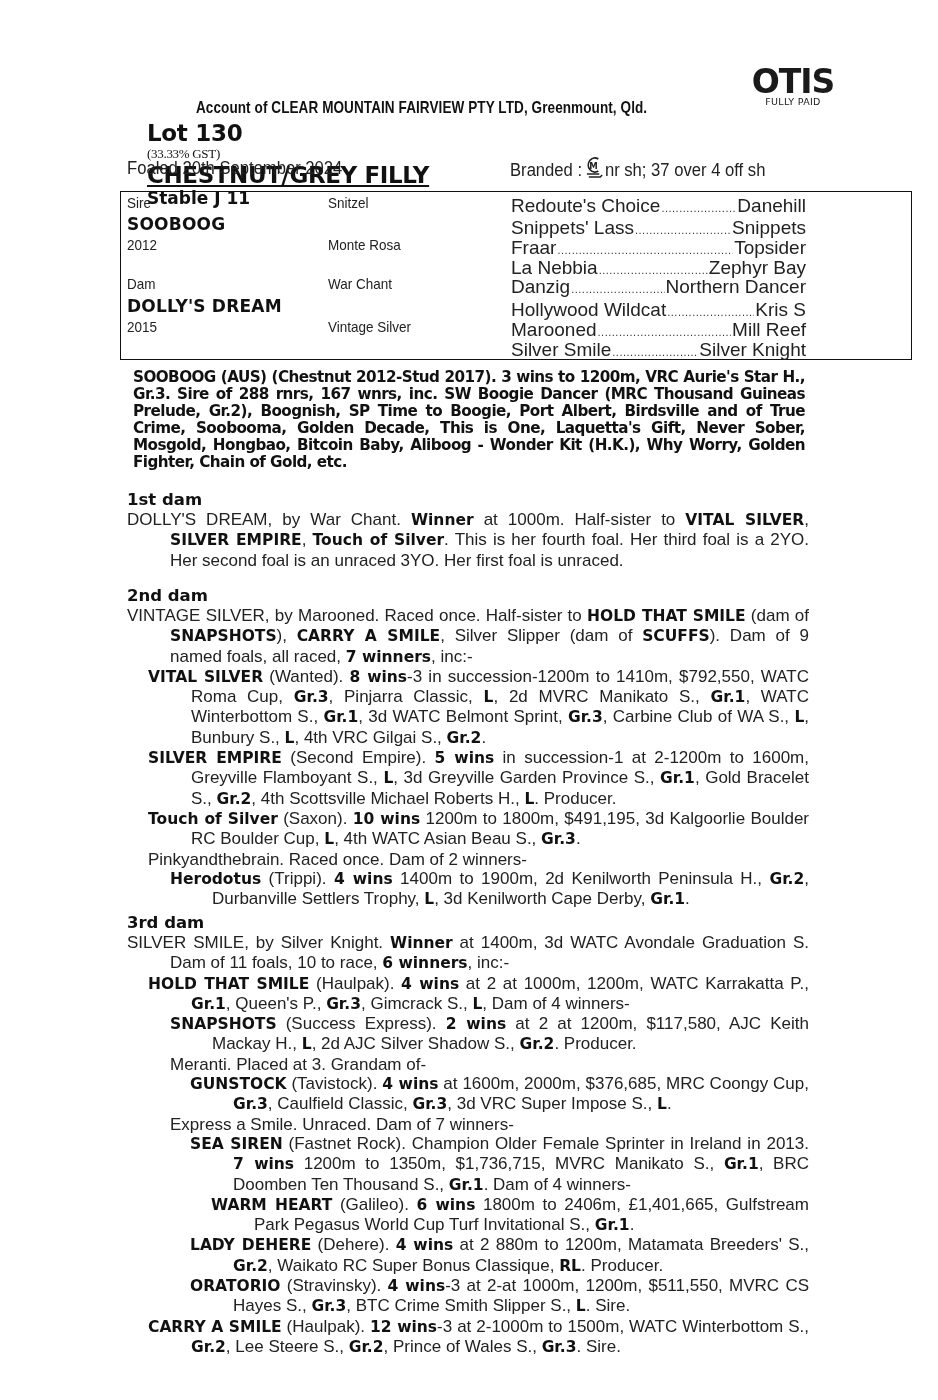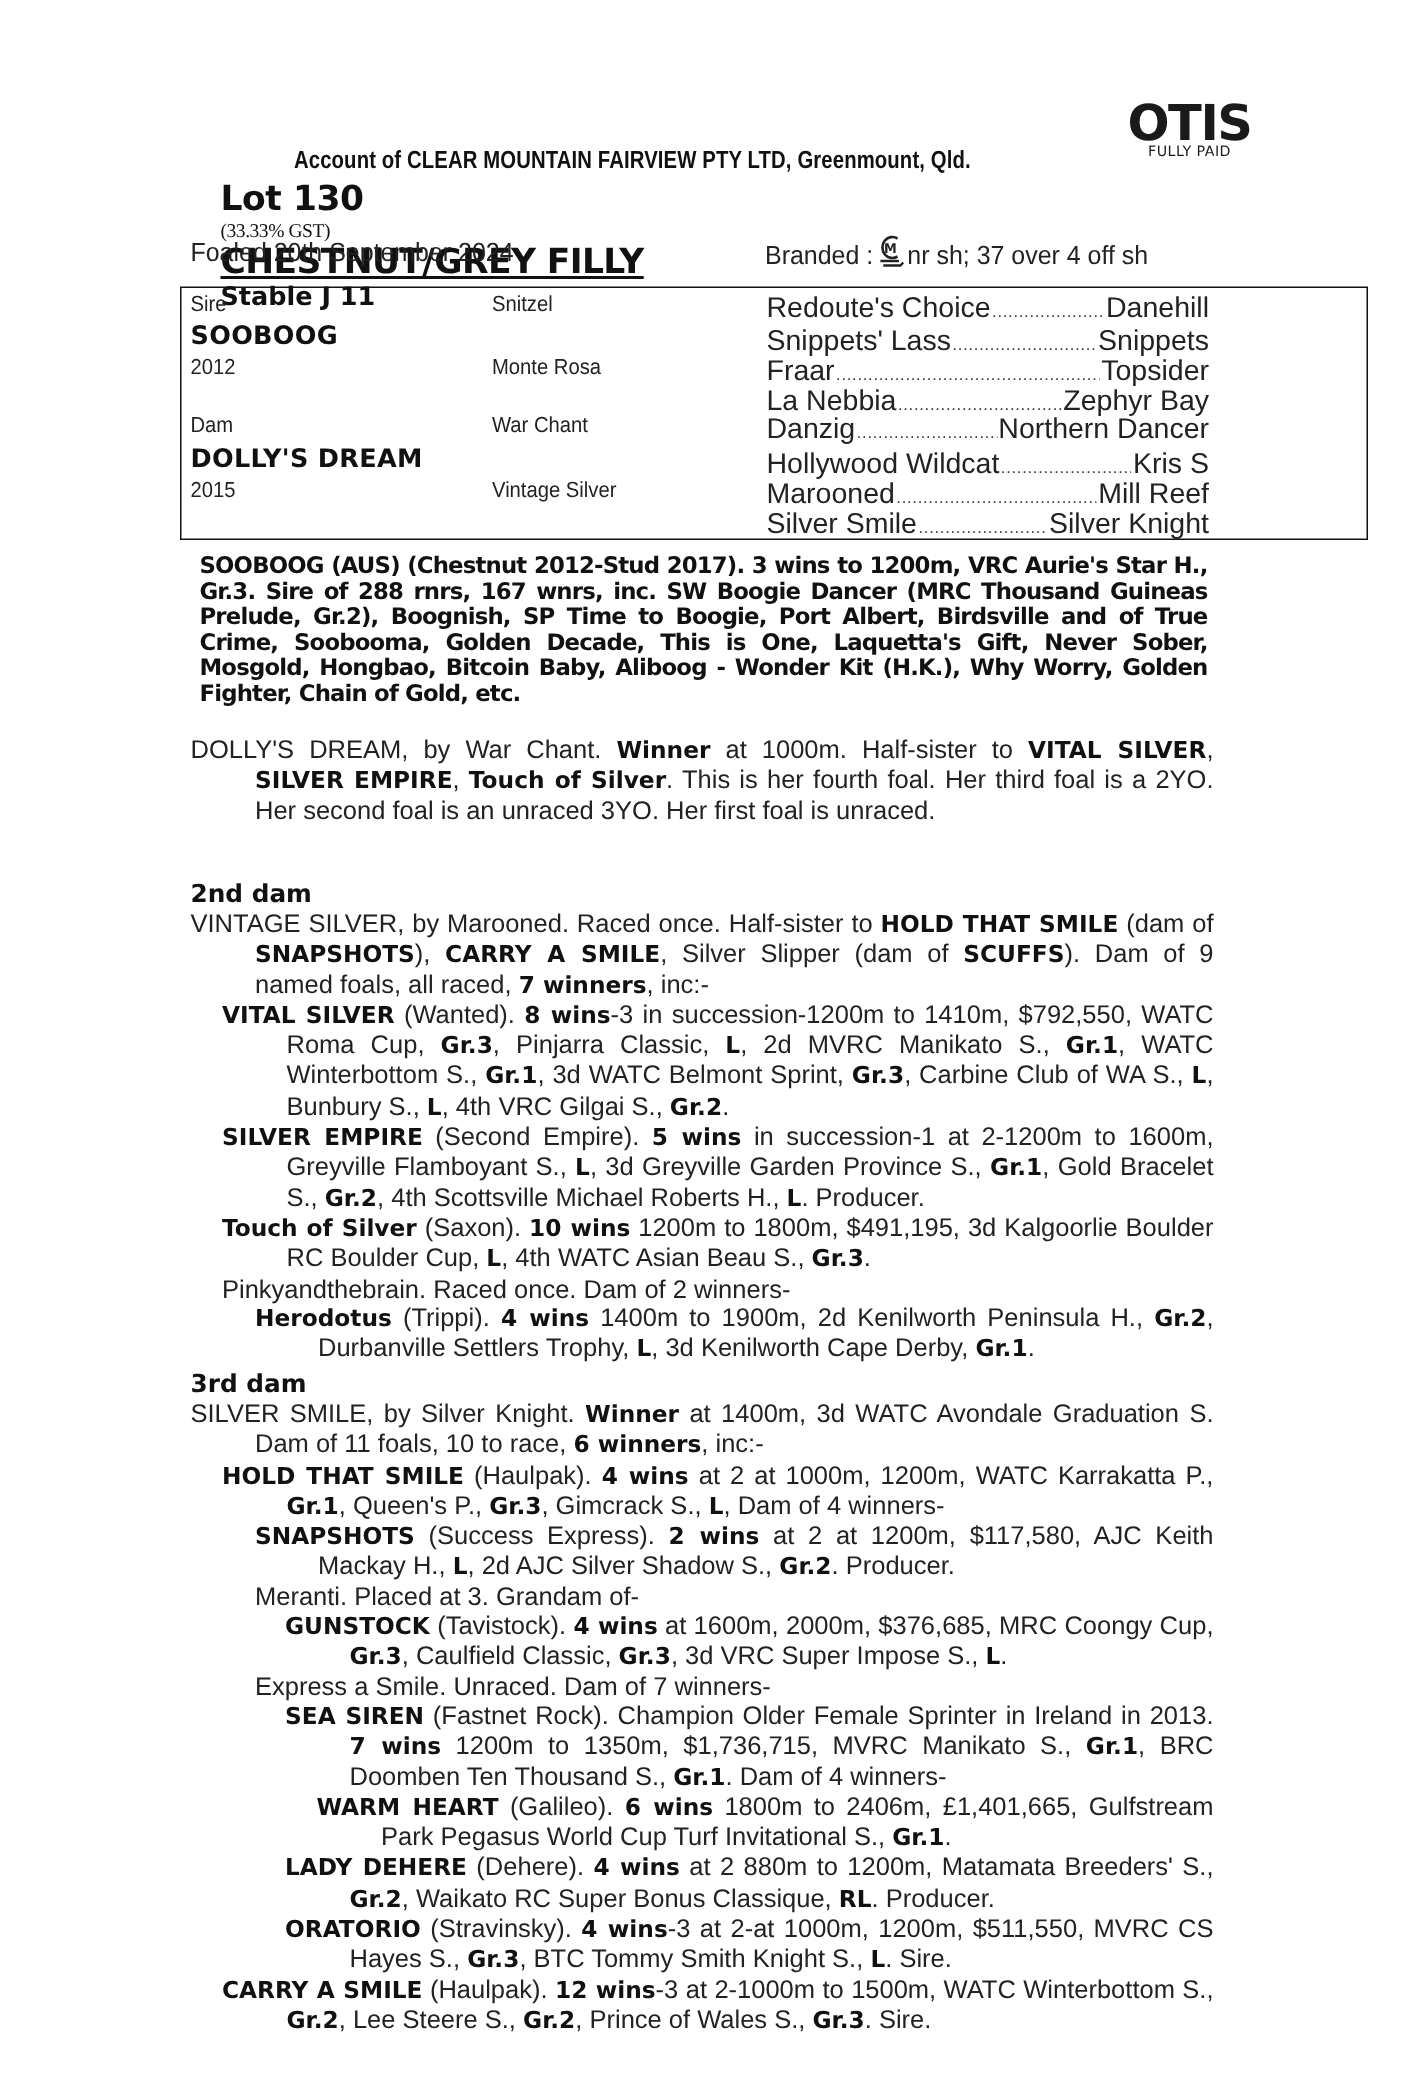--- a/index.html
+++ b/index.html
@@ -129,20 +129,21 @@
     <div class="anc" style="top:147px;">
         <span>Silver Smile</span>
         <span class="dots"></span>
         <span>Silver Knight</span>
       </div>
   </div>
 
   <div class="blurb">SOOBOOG (AUS) (Chestnut 2012-Stud 2017). 3 wins to 1200m, VRC Aurie's Star H., Gr.3. Sire of 288 rnrs, 167 wnrs, inc. SW Boogie Dancer (MRC Thousand Guineas Prelude, Gr.2), Boognish, SP Time to Boogie, Port Albert, Birdsville and of True Crime, Soobooma, Golden Decade, This is One, Laquetta's Gift, Never Sober, Mosgold, Hongbao, Bitcoin Baby, Aliboog - Wonder Kit (H.K.), Why Worry, Golden Fighter, Chain of Gold, etc.</div>
 
   <div class="sec" style="top:490px;">
+    <div class="sec-h">1st dam</div>
     <div>
         <div class="para l0"><span>DOLLY'S DREAM, by War Chant. </span><span class="b">Winner</span><span> at 1000m. Half-sister to </span><span class="b">VITAL SILVER</span><span>, </span><span class="b">SILVER EMPIRE</span><span>, </span><span class="b">Touch of Silver</span><span>. This is her fourth foal. Her third foal is a 2YO. Her second foal is an unraced 3YO. Her first foal is unraced.</span></div>
       </div>
   </div>
 
   <div class="sec" style="top:586px;">
     <div class="sec-h">2nd dam</div>
     <div>
         <div class="para l0"><span>VINTAGE SILVER, by Marooned. Raced once. Half-sister to </span><span class="b">HOLD THAT SMILE</span><span> (dam of </span><span class="b">SNAPSHOTS</span><span>), </span><span class="b">CARRY A SMILE</span><span>, Silver Slipper (dam of </span><span class="b">SCUFFS</span><span>). Dam of 9 named foals, all raced, </span><span class="b">7 winners</span><span>, inc:-</span></div>
         <div class="para l1"><span class="b">VITAL SILVER</span><span> (Wanted). </span><span class="b">8 wins</span><span>-3 in succession-1200m to 1410m, $792,550, WATC Roma Cup, </span><span class="b">Gr.3</span><span>, Pinjarra Classic, </span><span class="b">L</span><span>, 2d MVRC Manikato S., </span><span class="b">Gr.1</span><span>, WATC Winterbottom S., </span><span class="b">Gr.1</span><span>, 3d WATC Belmont Sprint, </span><span class="b">Gr.3</span><span>, Carbine Club of WA S., </span><span class="b">L</span><span>, Bunbury S., </span><span class="b">L</span><span>, 4th VRC Gilgai S., </span><span class="b">Gr.2</span><span>.</span></div>
@@ -158,18 +159,18 @@
     <div>
         <div class="para l0"><span>SILVER SMILE, by Silver Knight. </span><span class="b">Winner</span><span> at 1400m, 3d WATC Avondale Graduation S. Dam of 11 foals, 10 to race, </span><span class="b">6 winners</span><span>, inc:-</span></div>
         <div class="para l1"><span class="b">HOLD THAT SMILE</span><span> (Haulpak). </span><span class="b">4 wins</span><span> at 2 at 1000m, 1200m, WATC Karrakatta P., </span><span class="b">Gr.1</span><span>, Queen's P., </span><span class="b">Gr.3</span><span>, Gimcrack S., </span><span class="b">L</span><span>, Dam of 4 winners-</span></div>
         <div class="para l2"><span class="b">SNAPSHOTS</span><span> (Success Express). </span><span class="b">2 wins</span><span> at 2 at 1200m, $117,580, AJC Keith Mackay H., </span><span class="b">L</span><span>, 2d AJC Silver Shadow S., </span><span class="b">Gr.2</span><span>. Producer.</span></div>
         <div class="para l2"><span>Meranti. Placed at 3. Grandam of-</span></div>
         <div class="para l3"><span class="b">GUNSTOCK</span><span> (Tavistock). </span><span class="b">4 wins</span><span> at 1600m, 2000m, $376,685, MRC Coongy Cup, </span><span class="b">Gr.3</span><span>, Caulfield Classic, </span><span class="b">Gr.3</span><span>, 3d VRC Super Impose S., </span><span class="b">L</span><span>.</span></div>
         <div class="para l2"><span>Express a Smile. Unraced. Dam of 7 winners-</span></div>
         <div class="para l3"><span class="b">SEA SIREN</span><span> (Fastnet Rock). Champion Older Female Sprinter in Ireland in 2013. </span><span class="b">7 wins</span><span> 1200m to 1350m, $1,736,715, MVRC Manikato S., </span><span class="b">Gr.1</span><span>, BRC Doomben Ten Thousand S., </span><span class="b">Gr.1</span><span>. Dam of 4 winners-</span></div>
         <div class="para l4"><span class="b">WARM HEART</span><span> (Galileo). </span><span class="b">6 wins</span><span> 1800m to 2406m, £1,401,665, Gulfstream Park Pegasus World Cup Turf Invitational S., </span><span class="b">Gr.1</span><span>.</span></div>
         <div class="para l3"><span class="b">LADY DEHERE</span><span> (Dehere). </span><span class="b">4 wins</span><span> at 2 880m to 1200m, Matamata Breeders' S., </span><span class="b">Gr.2</span><span>, Waikato RC Super Bonus Classique, </span><span class="b">RL</span><span>. Producer.</span></div>
-        <div class="para l3"><span class="b">ORATORIO</span><span> (Stravinsky). </span><span class="b">4 wins</span><span>-3 at 2-at 1000m, 1200m, $511,550, MVRC CS Hayes S., </span><span class="b">Gr.3</span><span>, BTC Tommy Smith Knight S., </span><span class="b">L</span><span>. Sire.</span></div>
+        <div class="para l3"><span class="b">ORATORIO</span><span> (Stravinsky). </span><span class="b">4 wins</span><span>-3 at 2-at 1000m, 1200m, $511,550, MVRC CS Hayes S., </span><span class="b">Gr.3</span><span>, BTC Crime Smith Slipper S., </span><span class="b">L</span><span>. Sire.</span></div>
         <div class="para l1"><span class="b">CARRY A SMILE</span><span> (Haulpak). </span><span class="b">12 wins</span><span>-3 at 2-1000m to 1500m, WATC Winterbottom S., </span><span class="b">Gr.2</span><span>, Lee Steere S., </span><span class="b">Gr.2</span><span>, Prince of Wales S., </span><span class="b">Gr.3</span><span>. Sire.</span></div>
       </div>
   </div>
 
 </div>
 
 </body></html>

